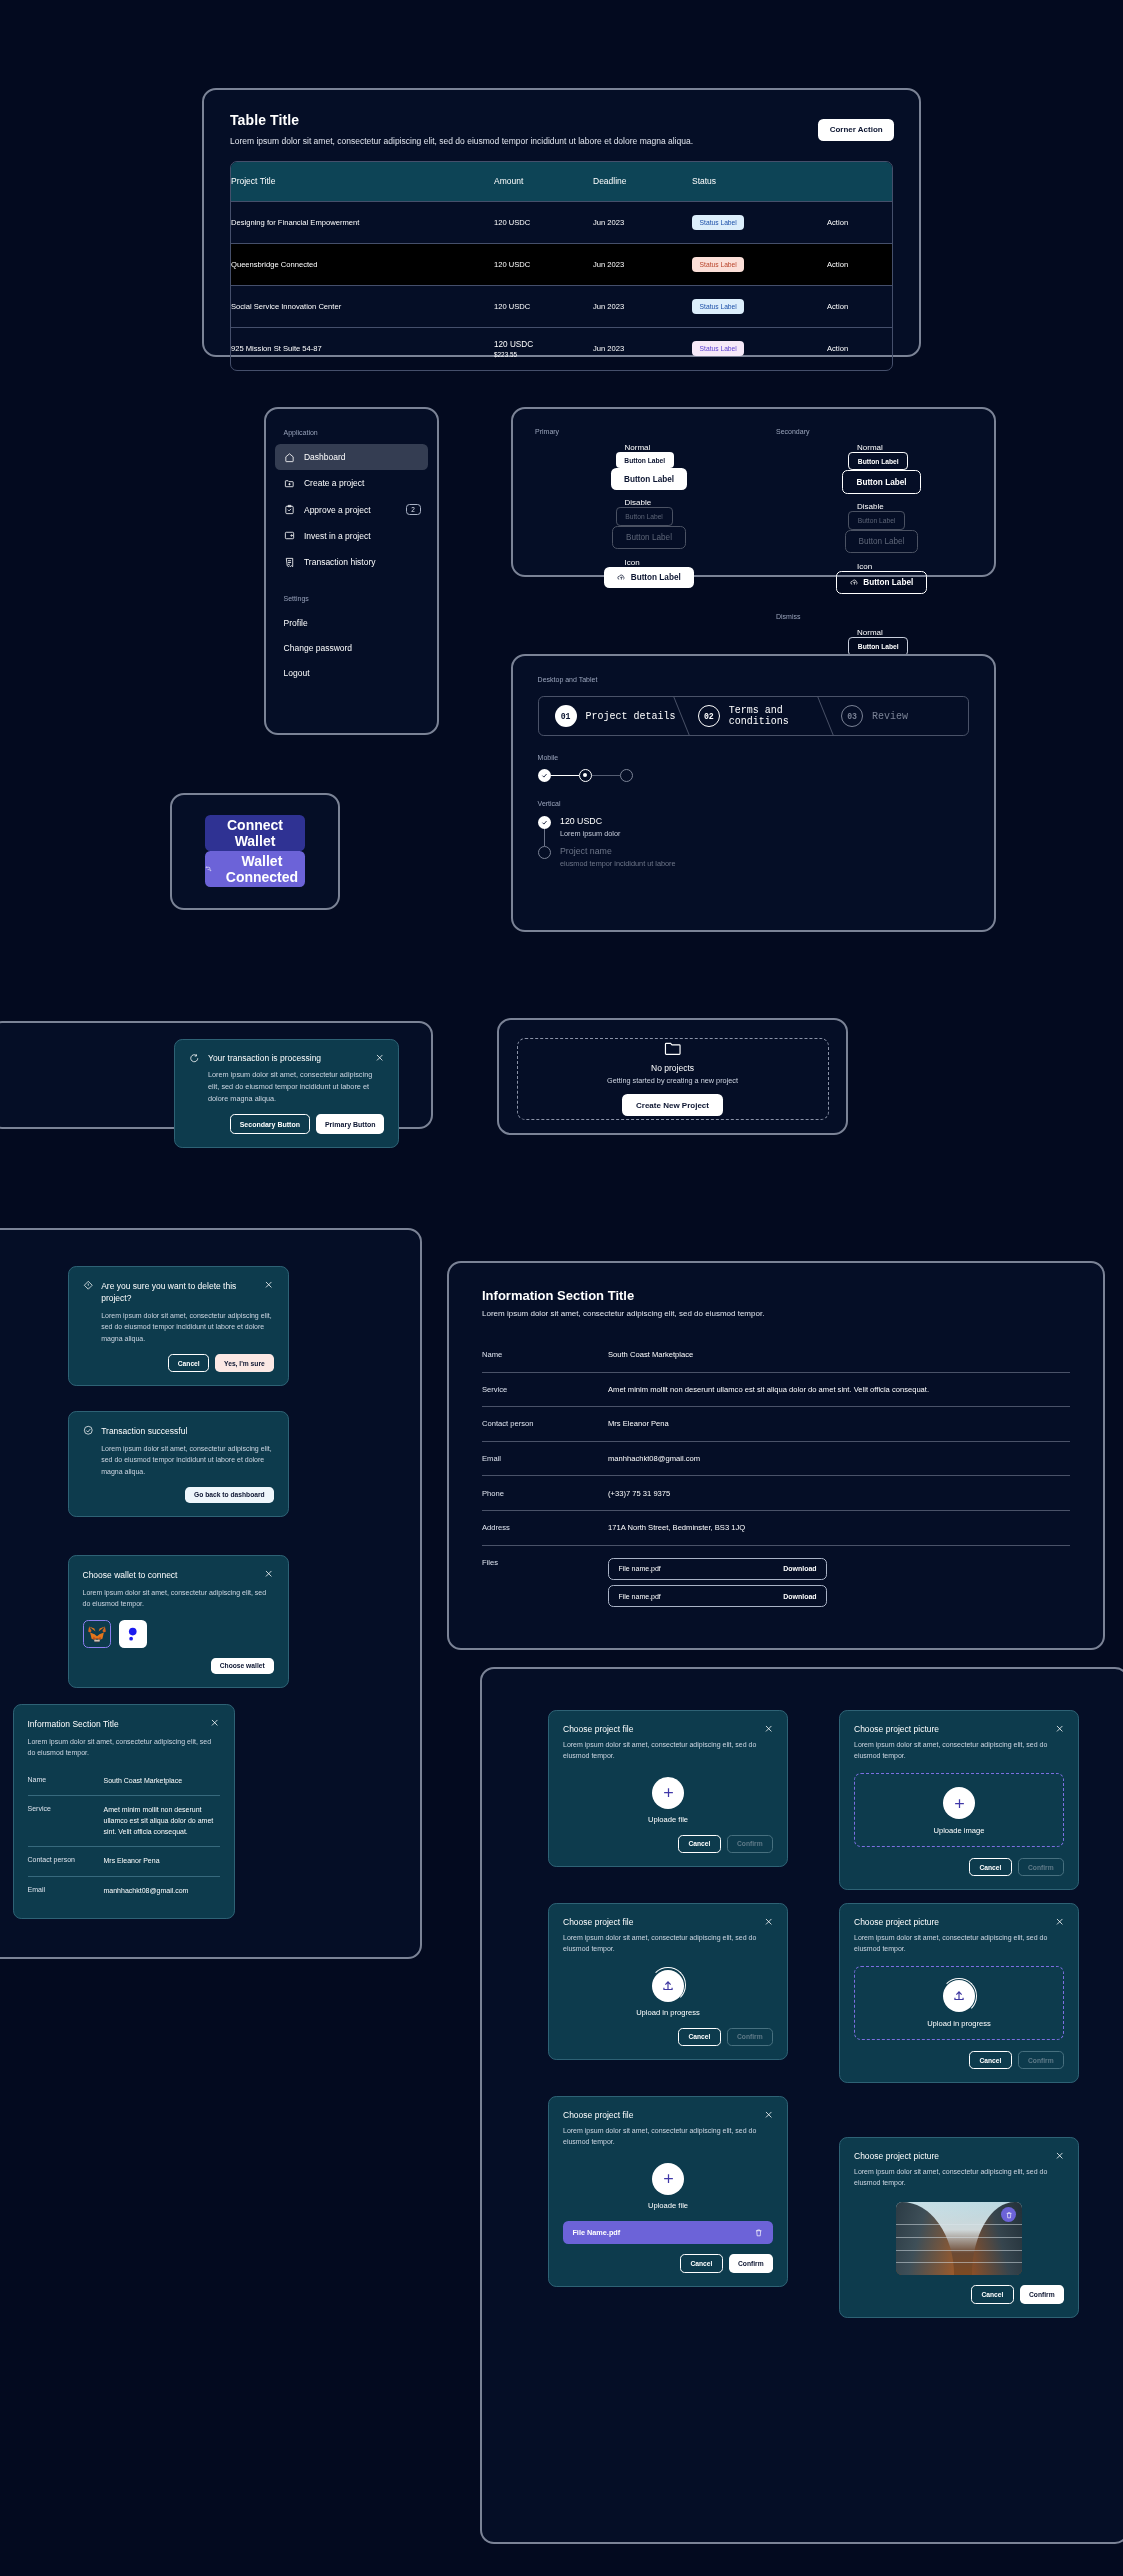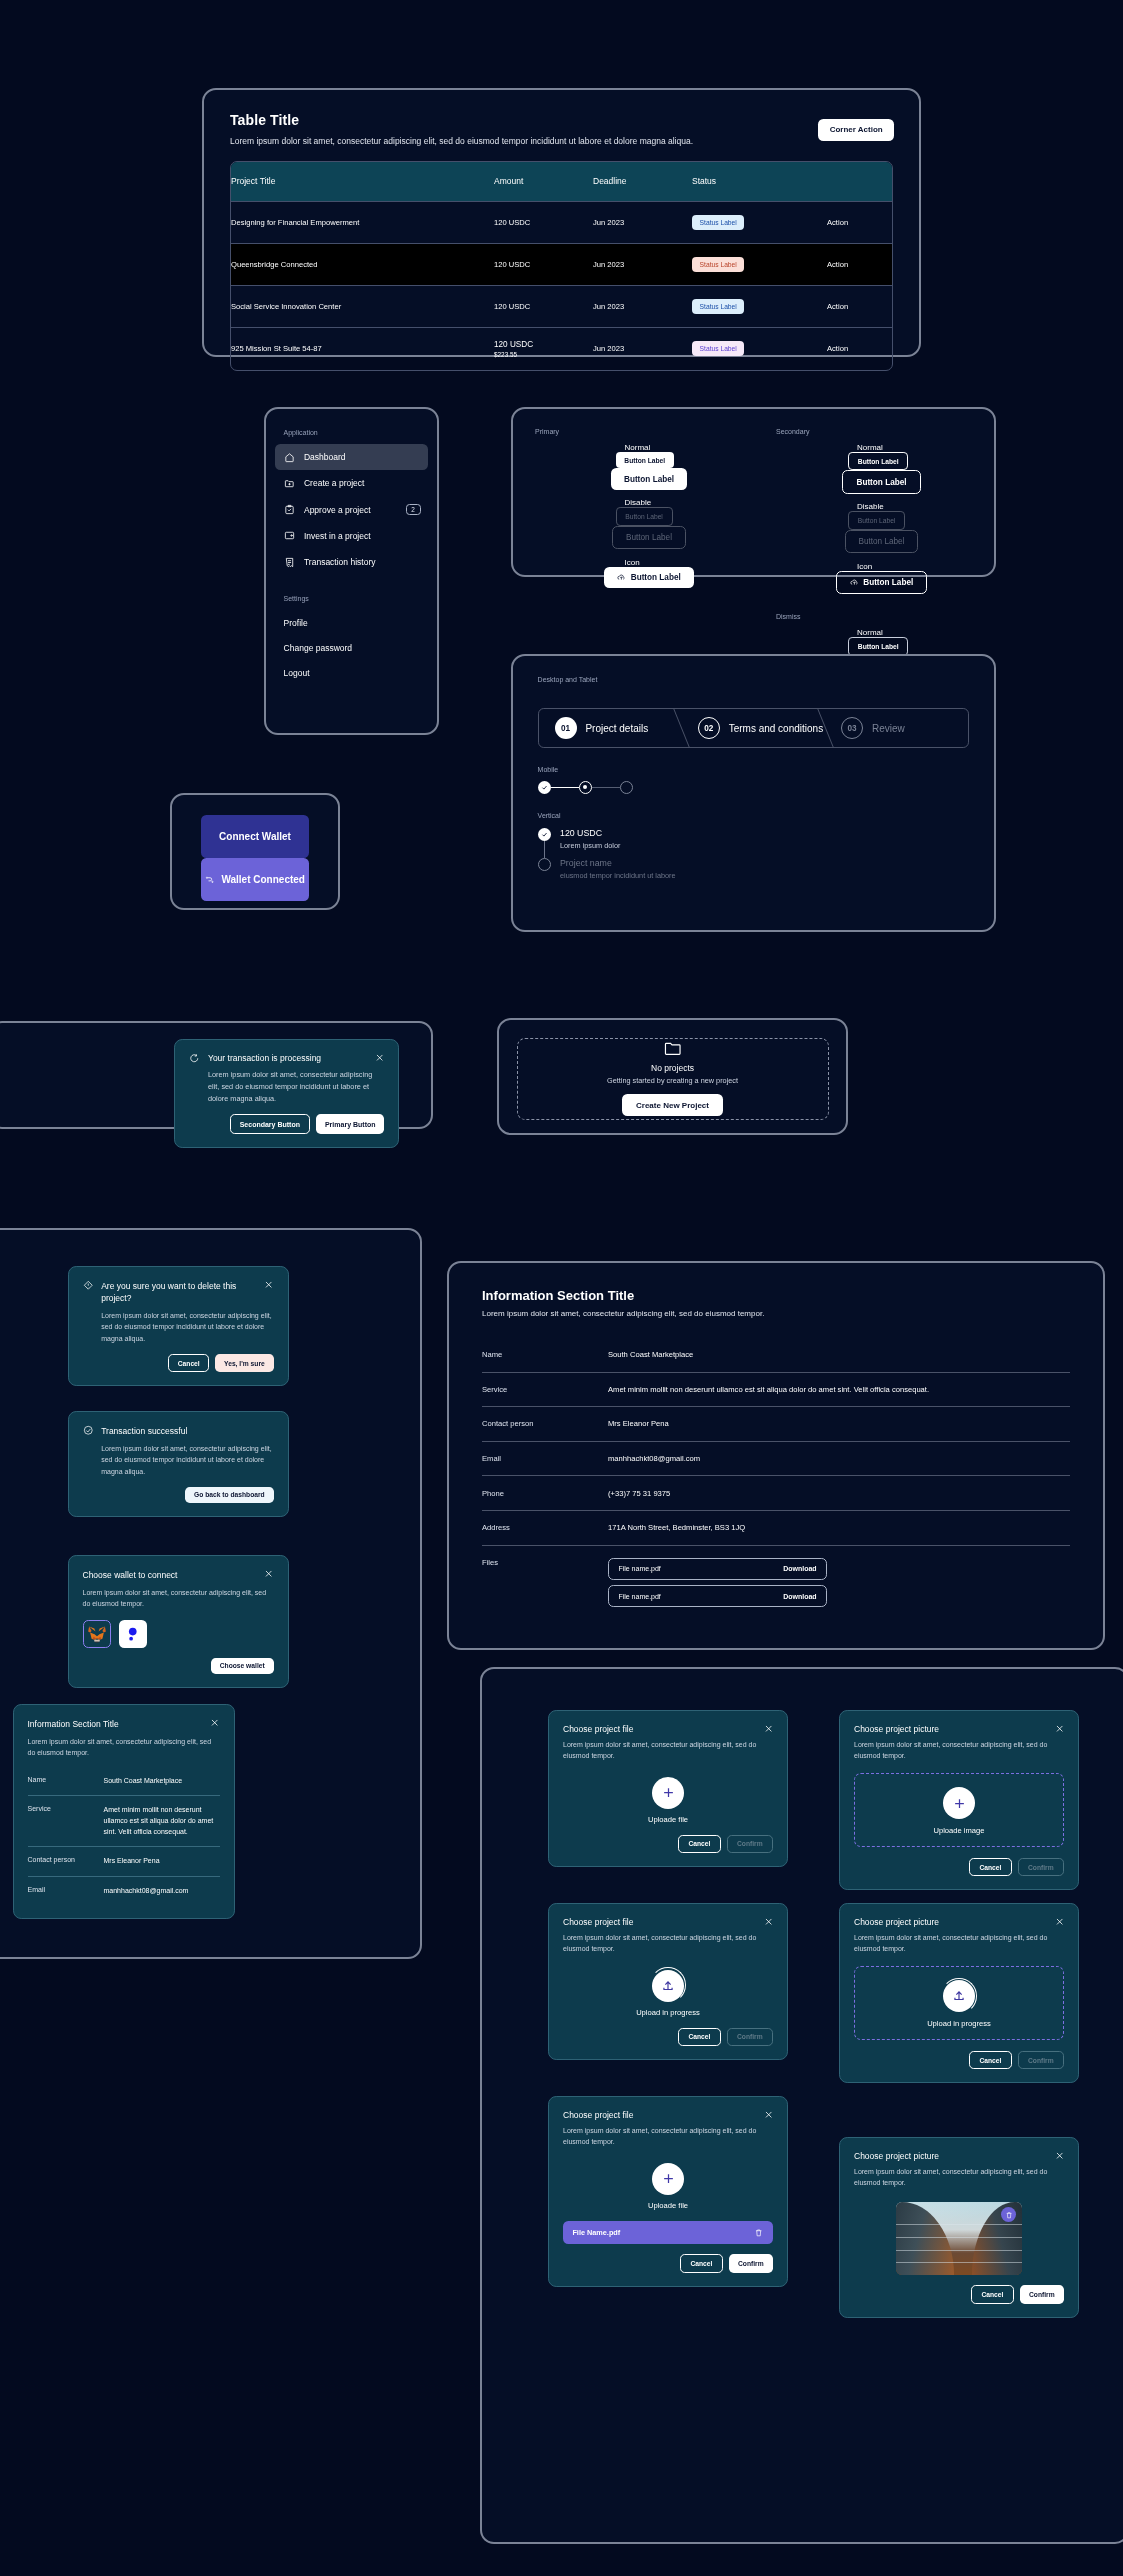--- a/index.html
+++ b/index.html
@@ -129,23 +129,23 @@
   .vstep { display: flex; gap: 9.4px; position: relative; }
   .vrail { display: flex; flex-direction: column; align-items: center; flex: 0 0 13px; }
   .vline { width: 0.9px; flex: 1; background: #6c7par; background: #6c748a; }
   .vt-title { font-size: 8.8px; font-weight: 500; }
   .vt-sub { font-size: 7.3px; color: #c6ccda; margin-top: 3.5px; }
   .vt-title.muted, .vt-sub.muted { color: #6d7588; }
 
   
   #wallet-panel { left: 170px; top: 793px; width: 170px; height: 117px; }
   .wbtn {
-    display: block; margin: 0 auto; width: 108px;
+    display: block; margin: 0 auto; width: 100px;
     border: none; border-radius: 5.3px; color: #fff;
-    font-size: 10px; font-weight: 600; padding: 16px 0; cursor: pointer;
+    font-size: 14px; font-weight: 600; padding: 2px 0; cursor: pointer;
     font-family: "Liberation Sans", sans-serif;
   }
   .wbtn.connect { background: #2f3293; margin-top: 20px; }
   .wbtn.connected { background: #6c63d8; display: flex; align-items: center; justify-content: center; gap: 7px; }
 
   
   #toast-outer { left: -11.7px; top: 1021px; width: 445px; height: 108px; }
   .toast {
     position: absolute; left: 184px; top: 16px; width: 225px;
     background: #0d3b4d; border: 0.6px solid #2e6275;
@@ -461,21 +461,21 @@
             <button class="b lg dismiss">Button Label</button>
           </span>
       </div>
     </div>
   </div>
 </div>
 
 <div class="panel" id="step-panel">
   <div style="padding:20px 24.6px 0 24.6px;">
     <div class="sp-lbl">Desktop and Tablet</div>
-    <div class="chev-bar" style="margin-top:25px;">
+    <div class="chev-bar" style="margin-top:13px;font-family:Liberation Mono, monospace;">
       <div class="chev">
         <span class="chev-num done">01</span>
         <span class="chev-txt">Project details</span>
       </div>
       <div class="chev">
         <span class="chev-num curr">02</span>
         <span class="chev-txt">Terms and conditions</span>
       </div>
       <div class="chev">
         <span class="chev-num todo">03</span>

